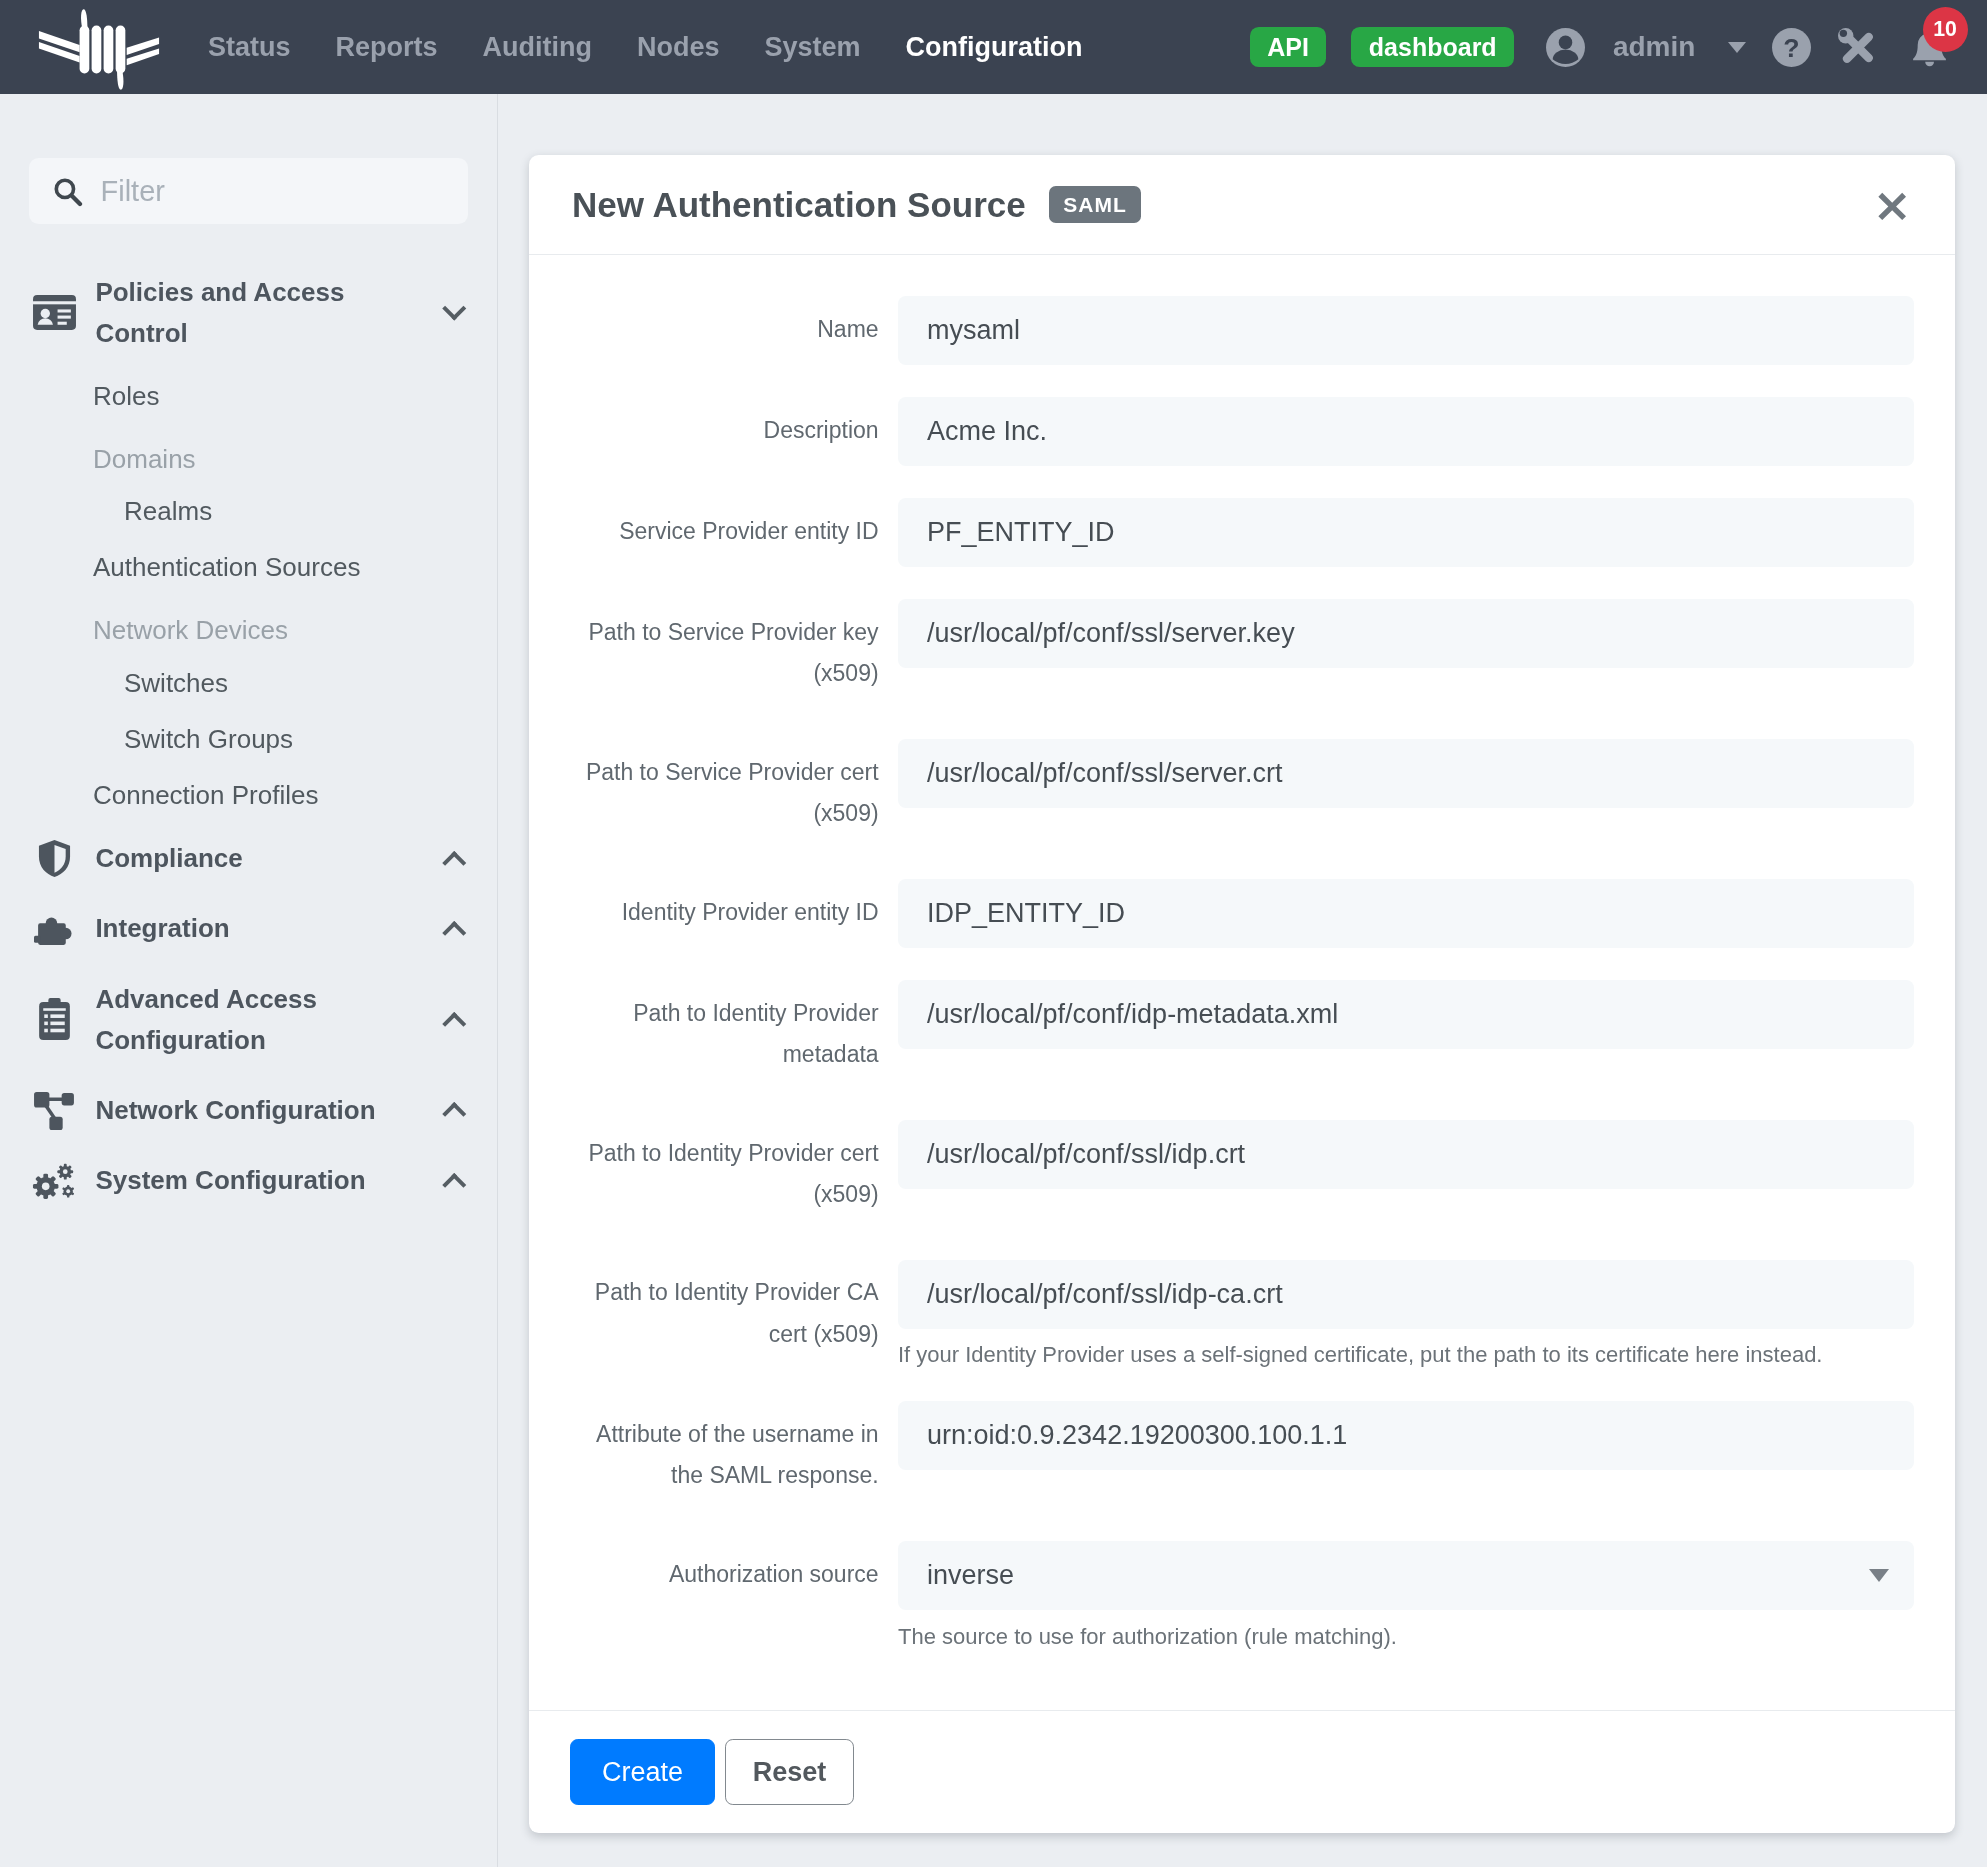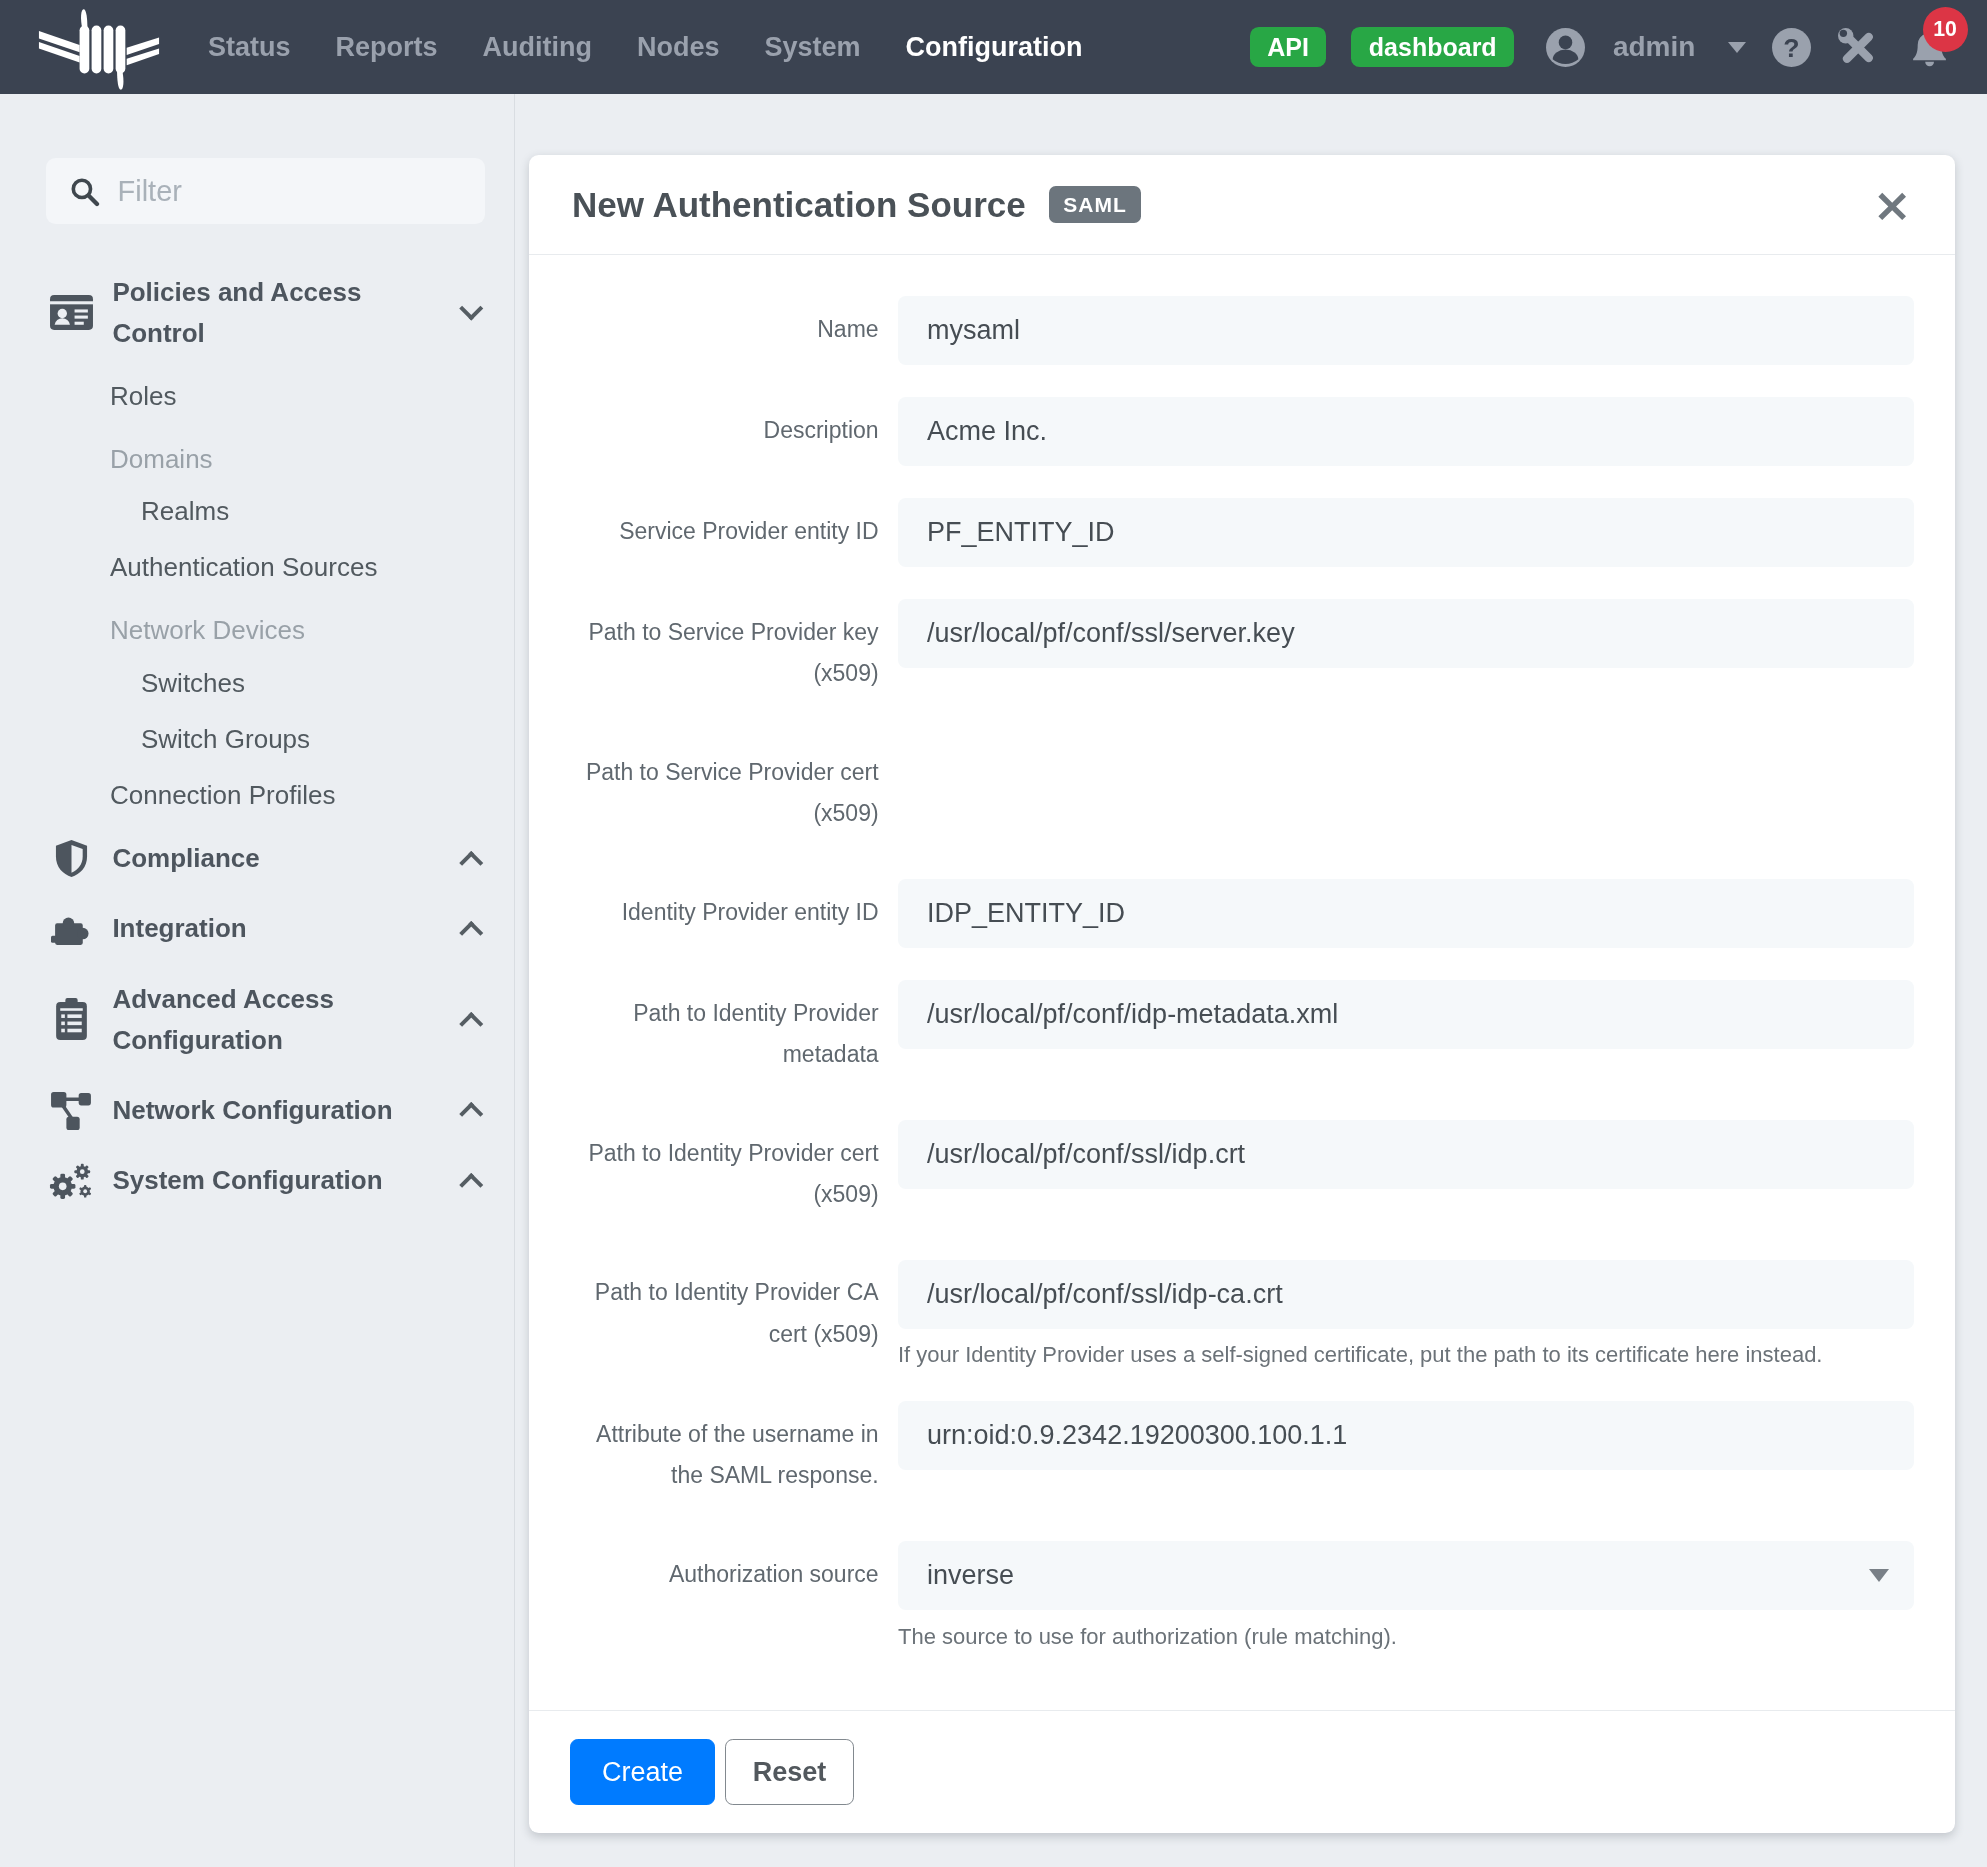--- a/index.html
+++ b/index.html
@@ -20,21 +20,21 @@
   .user-name { font-size:28px; font-weight:bold; color:#9aa1ad; }
   .caret-down { width:0; height:0; border-left:9.7px solid transparent;
     border-right:9.7px solid transparent; border-top:11.6px solid #9aa1ad; margin-left:5.8px; }
   .nav-icon { width:41px; height:41px; display:block; }
   .bell-wrap { position:relative; margin-left:5.8px; }
   .notif-badge { position:absolute; top:-19.4px; right:-17.5px; min-width:45px; height:45px;
     background:#dc3545; color:#fff; border-radius:50%; font-size:21.3px; font-weight:bold;
     display:flex; align-items:center; justify-content:center; }
 
   
-  .sidebar { position:absolute; left:17px; top:94px; width:498px; height:1774px;
+  .sidebar { position:absolute; left:0; top:94px; width:498px; height:1774px;
     background:#ebeef2; border-right:1.9px solid #d9dde2; overflow:hidden; }
   .filter-box { margin:64px 29px 33px 29px; height:66px; background:#f4f6f9;
     border-radius:9.7px; display:flex; align-items:center; padding:0 23px; gap:17.5px; }
   .filter-box svg { flex-shrink:0; }
   .filter-input { border:none; outline:none; background:transparent; flex:1;
     font-size:29px; color:#51595f; font-family:"Liberation Sans",sans-serif; }
   .filter-input::placeholder { color:#a9b1b9; }
   .side-item { display:flex; align-items:center; padding:14.6px 29px 14.6px 32px;
     gap:18.4px; cursor:pointer; }
   .side-item .s-icon { width:45px; display:flex; justify-content:center; flex-shrink:0; }
@@ -300,20 +300,21 @@
     <div class="f-value"><input class="f-input" type="text" value="PF_ENTITY_ID" style=""></div>
   </div>
 
   <div class="f-row">
     <label class="f-label">Path to Service Provider key (x509)</label>
     <div class="f-value"><input class="f-input" type="text" value="/usr/local/pf/conf/ssl/server.key" style=""></div>
   </div>
 
   <div class="f-row">
     <label class="f-label">Path to Service Provider cert (x509)</label>
+    <div class="f-value"><input class="f-input" type="text" value="/usr/local/pf/conf/ssl/server.crt" style=""></div>
   </div>
 
   <div class="f-row">
     <label class="f-label">Identity Provider entity ID</label>
     <div class="f-value"><input class="f-input" type="text" value="IDP_ENTITY_ID" style=""></div>
   </div>
 
   <div class="f-row">
     <label class="f-label">Path to Identity Provider metadata</label>
     <div class="f-value"><input class="f-input" type="text" value="/usr/local/pf/conf/idp-metadata.xml" style=""></div>

